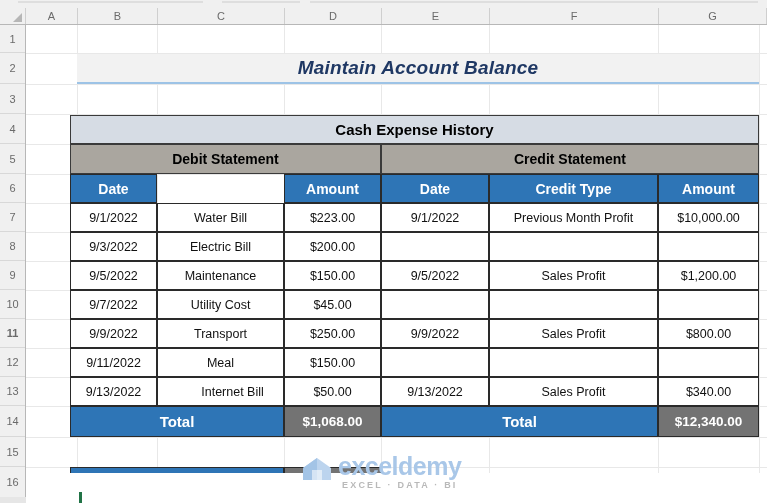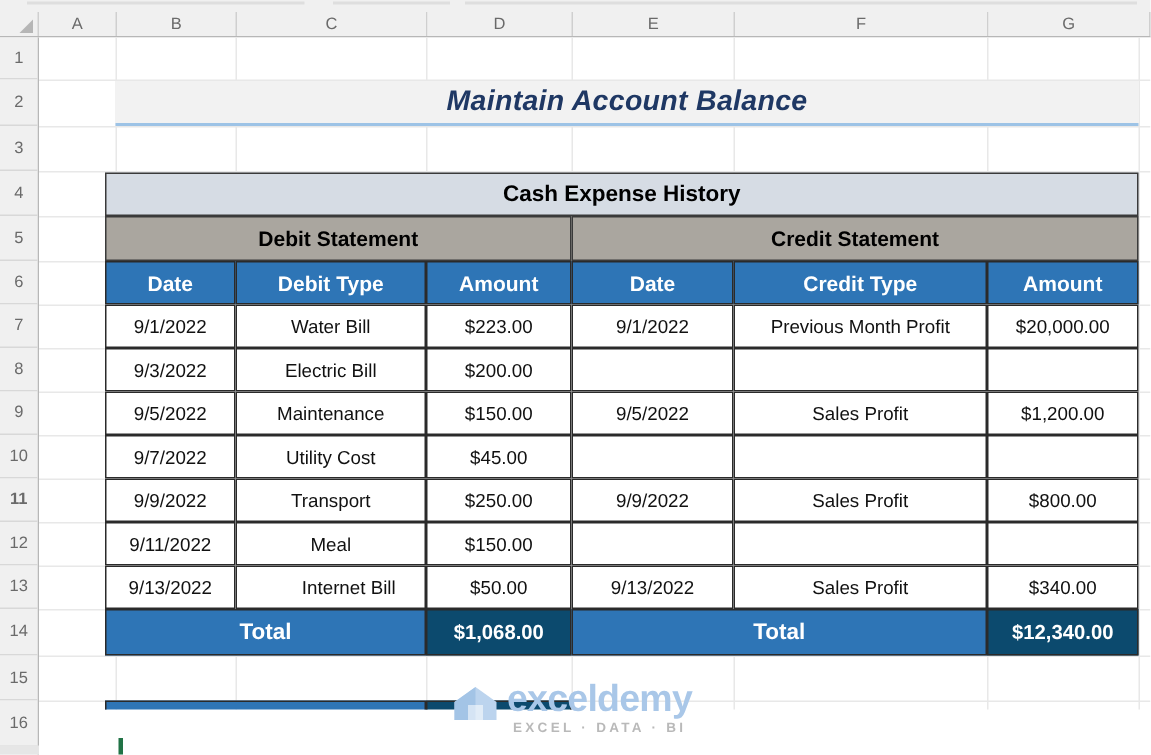--- a/index.html
+++ b/index.html
@@ -158,21 +158,21 @@
 
   
   .total-label {
     background: #2e75b6;
     border: 1px solid #2a2a2a;
     font-size: 15px;
     font-weight: bold;
     color: #ffffff;
   }
   .total-value {
-    background: #0c4a6e;
+    background: #737373;
     border: 1px solid #2a2a2a;
     font-size: 13.5px;
     font-weight: bold;
     color: #ffffff;
   }
 
   
   .watermark {
     position: absolute;
     left: 300px; top: 452px;
@@ -284,32 +284,31 @@
   <div class="gridline-h" style="top:473px;"></div>
 
   <div class="cell title-banner" style="left:51px; top:29px; width:682px; height:30px;">Maintain Account Balance</div>
 
   <div class="cell tier-title" style="left:44px; top:90px; width:689px; height:29px;">Cash Expense History</div>
 
   <div class="cell tier-group" style="left:44px; top:119px; width:311px; height:30px;text-align:right;">Debit Statement</div>
   <div class="cell tier-group" style="left:355px; top:119px; width:378px; height:30px;">Credit Statement</div>
 
   <div class="cell tier-col" style="left:44px;  top:149px; width:87px;  height:29px;">Date</div>
-  <div class="cell tier-col" style="left:131px; top:149px; width:127px; height:29px;">Debit Type</div>
   <div class="cell tier-col" style="left:258px; top:149px; width:97px;  height:29px;">Amount</div>
   <div class="cell tier-col" style="left:355px; top:149px; width:108px; height:29px;">Date</div>
   <div class="cell tier-col" style="left:463px; top:149px; width:169px; height:29px;">Credit Type</div>
   <div class="cell tier-col" style="left:632px; top:149px; width:101px; height:29px;">Amount</div>
 
   <div class="cell data-cell" style="left:44px;  top:178px; width:87px;  height:29px;">9/1/2022</div>
   <div class="cell data-cell" style="left:131px; top:178px; width:127px; height:29px;">Water Bill</div>
   <div class="cell data-cell" style="left:258px; top:178px; width:97px;  height:29px;">$223.00</div>
   <div class="cell data-cell" style="left:355px; top:178px; width:108px; height:29px;">9/1/2022</div>
   <div class="cell data-cell" style="left:463px; top:178px; width:169px; height:29px;">Previous Month Profit</div>
-  <div class="cell data-cell" style="left:632px; top:178px; width:101px; height:29px;">$20,000.00</div>
+  <div class="cell data-cell" style="left:632px; top:178px; width:101px; height:29px;">$10,000.00</div>
 
   <div class="cell data-cell" style="left:44px;  top:207px; width:87px;  height:29px;text-align:center;">9/3/2022</div>
   <div class="cell data-cell" style="left:131px; top:207px; width:127px; height:29px;">Electric Bill</div>
   <div class="cell data-cell" style="left:258px; top:207px; width:97px;  height:29px;">$200.00</div>
   <div class="cell data-cell" style="left:355px; top:207px; width:108px; height:29px;"></div>
   <div class="cell data-cell" style="left:463px; top:207px; width:169px; height:29px;"></div>
   <div class="cell data-cell" style="left:632px; top:207px; width:101px; height:29px;"></div>
 
   <div class="cell data-cell" style="left:44px;  top:236px; width:87px;  height:29px;">9/5/2022</div>
   <div class="cell data-cell" style="left:131px; top:236px; width:127px; height:29px;">Maintenance</div>

